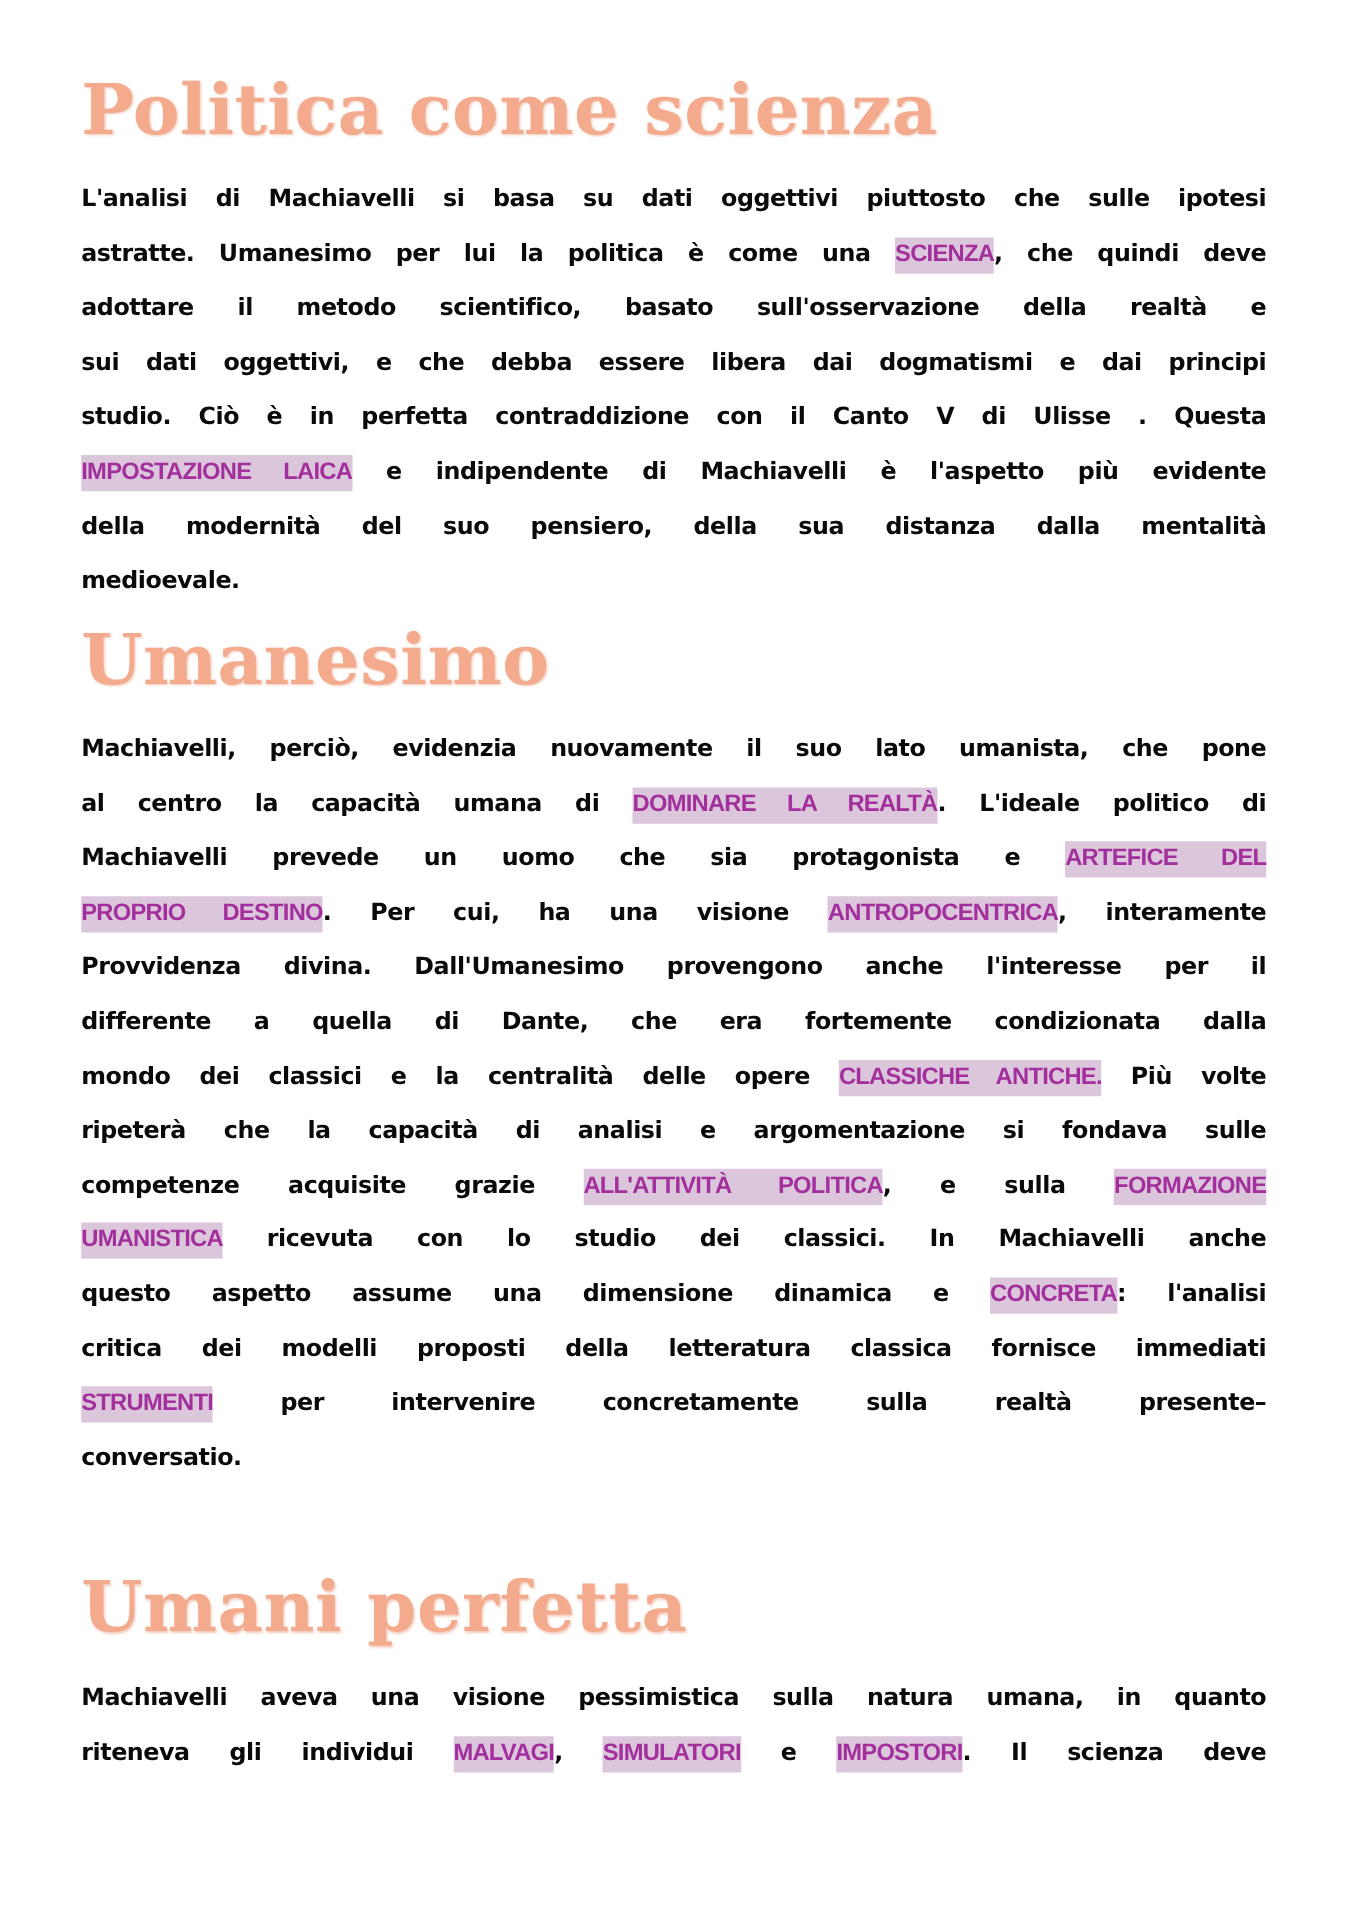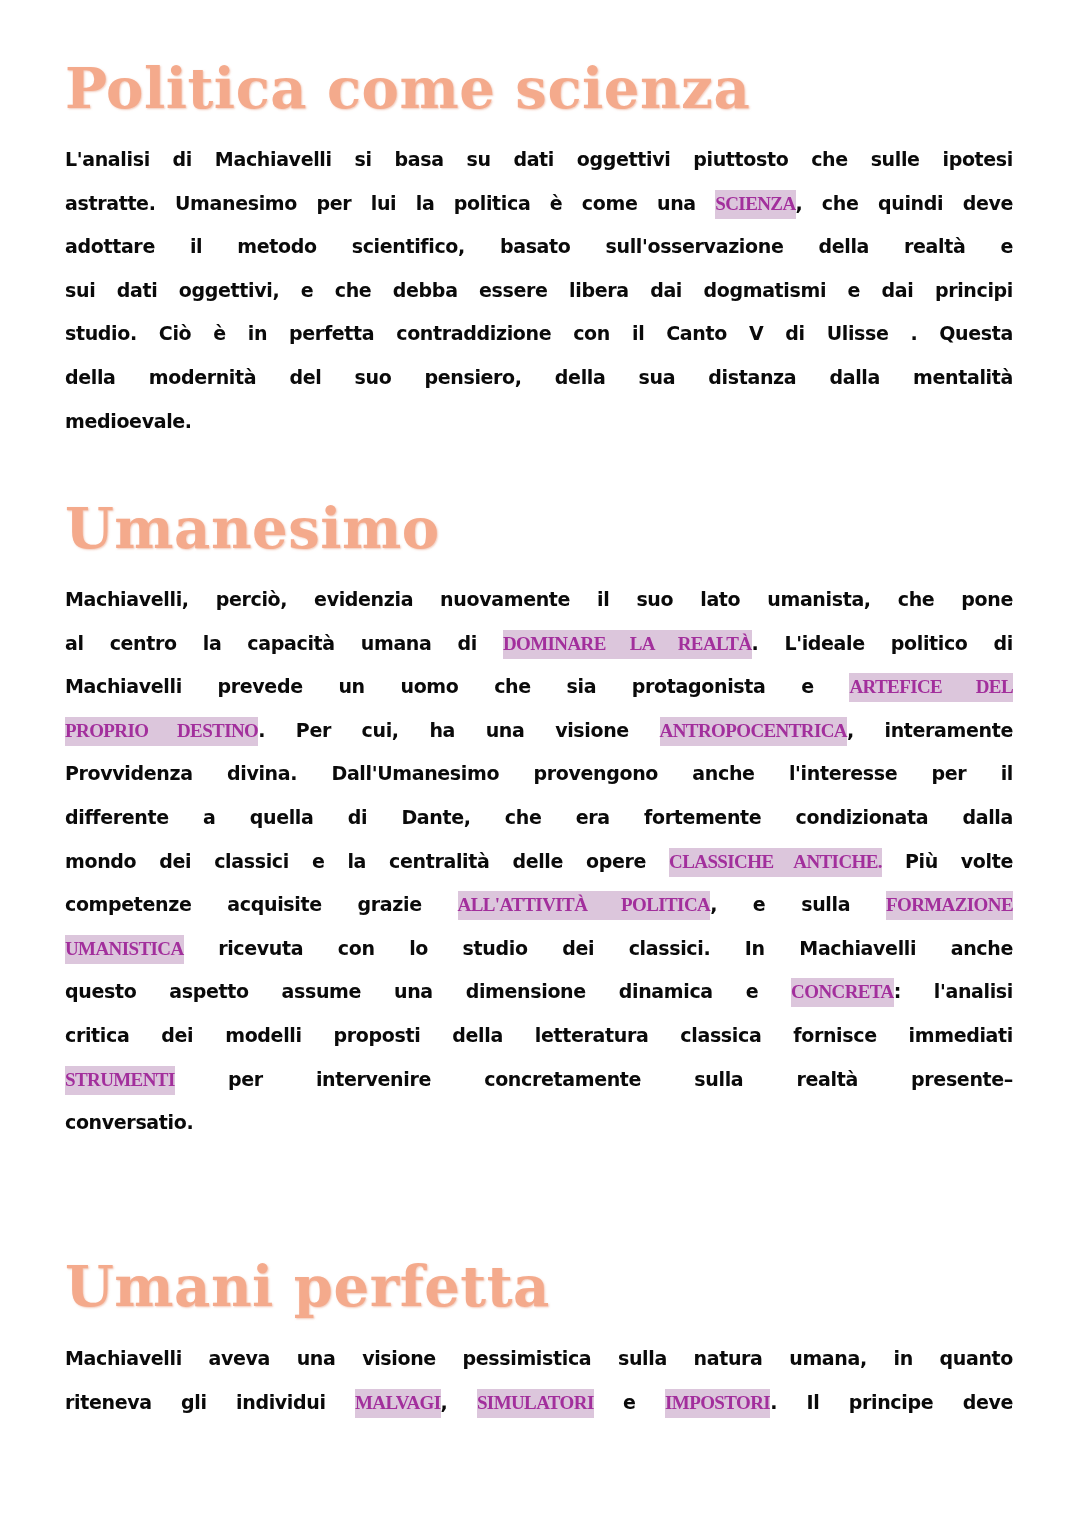--- a/index.html
+++ b/index.html
@@ -13,56 +13,58 @@
     white-space:nowrap; line-height:1;
   }
   .para {
     position:absolute; left:0; width:948px;
     font-family:"DejaVu Sans", sans-serif; font-weight:bold;
     font-size:19px; line-height:43.6px; color:#0a0a0a;
     text-align:justify; letter-spacing:-0.35px;
   }
   .hl {
     background:#dcc6dc; color:#a22f9c;
-    font-family:Liberation Serif, serif; font-weight:bold;
+    font-family:Liberation Sans, sans-serif; font-weight:bold;
     letter-spacing:-0.6px; padding:3px 0 5px 0;
   }
   .line { display:block; height:43.6px; white-space:nowrap; text-align:justify; text-align-last:justify; }
   .line.last { text-align-last:left; }
 </style>
 </head>
 <body>
 
 <div class="page">
   <h1 class="heading" style="top:60px;margin:0;">Politica come scienza</h1>
   <div class="para" style="top:138px;">
       <span class="line"><span>L'analisi di Machiavelli si basa su dati oggettivi piuttosto che sulle ipotesi</span></span>
       <span class="line"><span>astratte. Umanesimo per lui la politica è come una </span><span class="hl">SCIENZA</span><span>, che quindi deve</span></span>
       <span class="line"><span>adottare il metodo scientifico, basato sull'osservazione della realtà e</span></span>
       <span class="line"><span>sui dati oggettivi, e che debba essere libera dai dogmatismi e dai principi</span></span>
       <span class="line"><span>studio. Ciò è in perfetta contraddizione con il Canto V di Ulisse . Questa</span></span>
+      <span class="line"><span class="hl">IMPOSTAZIONE LAICA</span><span> e indipendente di Machiavelli è l'aspetto più evidente</span></span>
       <span class="line"><span>della modernità del suo pensiero, della sua distanza dalla mentalità</span></span>
       <span class="line last"><span>medioevale.</span></span>
     </div>
 
   <h1 class="heading" style="top:500px;margin:0;">Umanesimo</h1>
   <div class="para" style="top:578px;">
       <span class="line"><span>Machiavelli, perciò, evidenzia nuovamente il suo lato umanista, che pone</span></span>
       <span class="line"><span>al centro la capacità umana di </span><span class="hl">DOMINARE LA REALTÀ</span><span>. L'ideale politico di</span></span>
       <span class="line"><span>Machiavelli prevede un uomo che sia protagonista e </span><span class="hl">ARTEFICE DEL</span></span>
       <span class="line"><span class="hl">PROPRIO DESTINO</span><span>. Per cui, ha una visione </span><span class="hl">ANTROPOCENTRICA</span><span>, interamente</span></span>
       <span class="line"><span>Provvidenza divina. Dall'Umanesimo provengono anche l'interesse per il</span></span>
       <span class="line"><span>differente a quella di Dante, che era fortemente condizionata dalla</span></span>
       <span class="line"><span>mondo dei classici e la centralità delle opere </span><span class="hl">CLASSICHE ANTICHE.</span><span> Più volte</span></span>
+      <span class="line"><span>ripeterà che la capacità di analisi e argomentazione si fondava sulle</span></span>
       <span class="line"><span>competenze acquisite grazie </span><span class="hl">ALL'ATTIVITÀ POLITICA</span><span>, e sulla </span><span class="hl">FORMAZIONE</span></span>
       <span class="line"><span class="hl">UMANISTICA</span><span> ricevuta con lo studio dei classici. In Machiavelli anche</span></span>
       <span class="line"><span>questo aspetto assume una dimensione dinamica e </span><span class="hl">CONCRETA</span><span>: l'analisi</span></span>
       <span class="line"><span>critica dei modelli proposti della letteratura classica fornisce immediati</span></span>
       <span class="line"><span class="hl">STRUMENTI</span><span> per intervenire concretamente sulla realtà presente–</span></span>
       <span class="line last"><span>conversatio.</span></span>
     </div>
 
   <h1 class="heading" style="top:1258px;margin:0;">Umani perfetta</h1>
   <div class="para" style="top:1337px;">
       <span class="line"><span>Machiavelli aveva una visione pessimistica sulla natura umana, in quanto</span></span>
-      <span class="line"><span>riteneva gli individui </span><span class="hl">MALVAGI</span><span>, </span><span class="hl">SIMULATORI</span><span> e </span><span class="hl">IMPOSTORI</span><span>. Il principe deve</span></span>
+      <span class="line"><span>riteneva gli individui </span><span class="hl">MALVAGI</span><span>, </span><span class="hl">SIMULATORI</span><span> e </span><span class="hl">IMPOSTORI</span><span>. Il scienza deve</span></span>
     </div>
 </div>
 
 </body></html>

